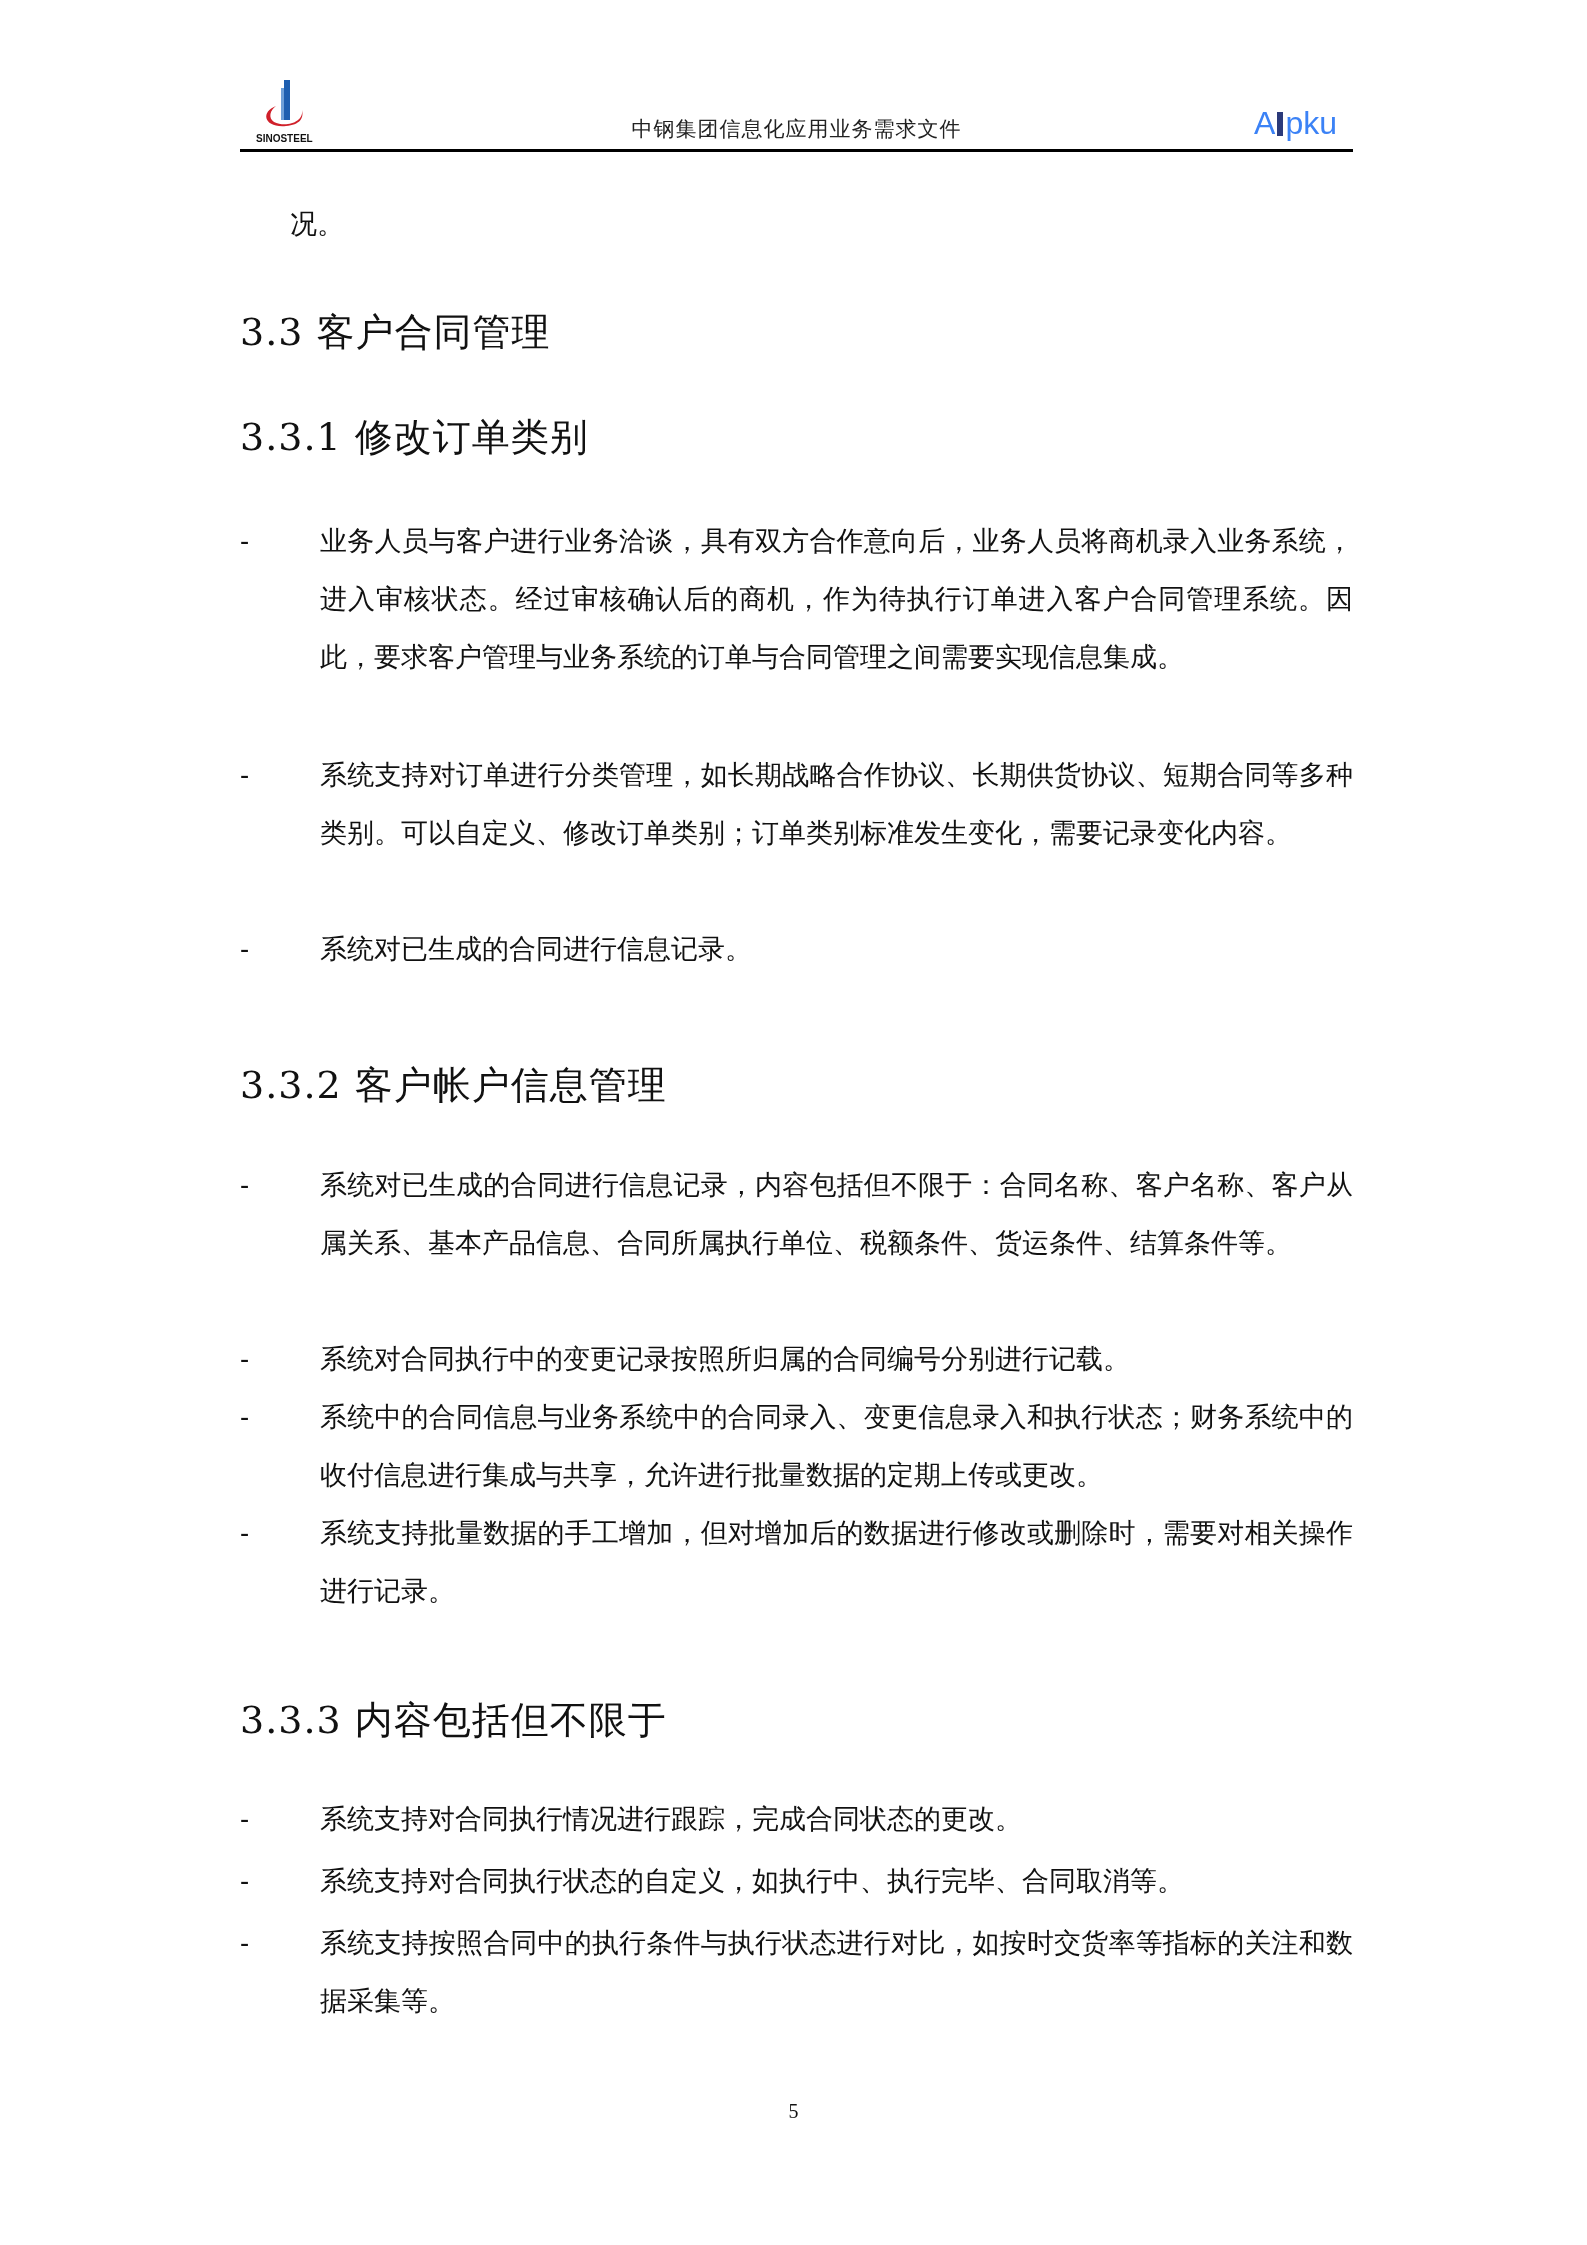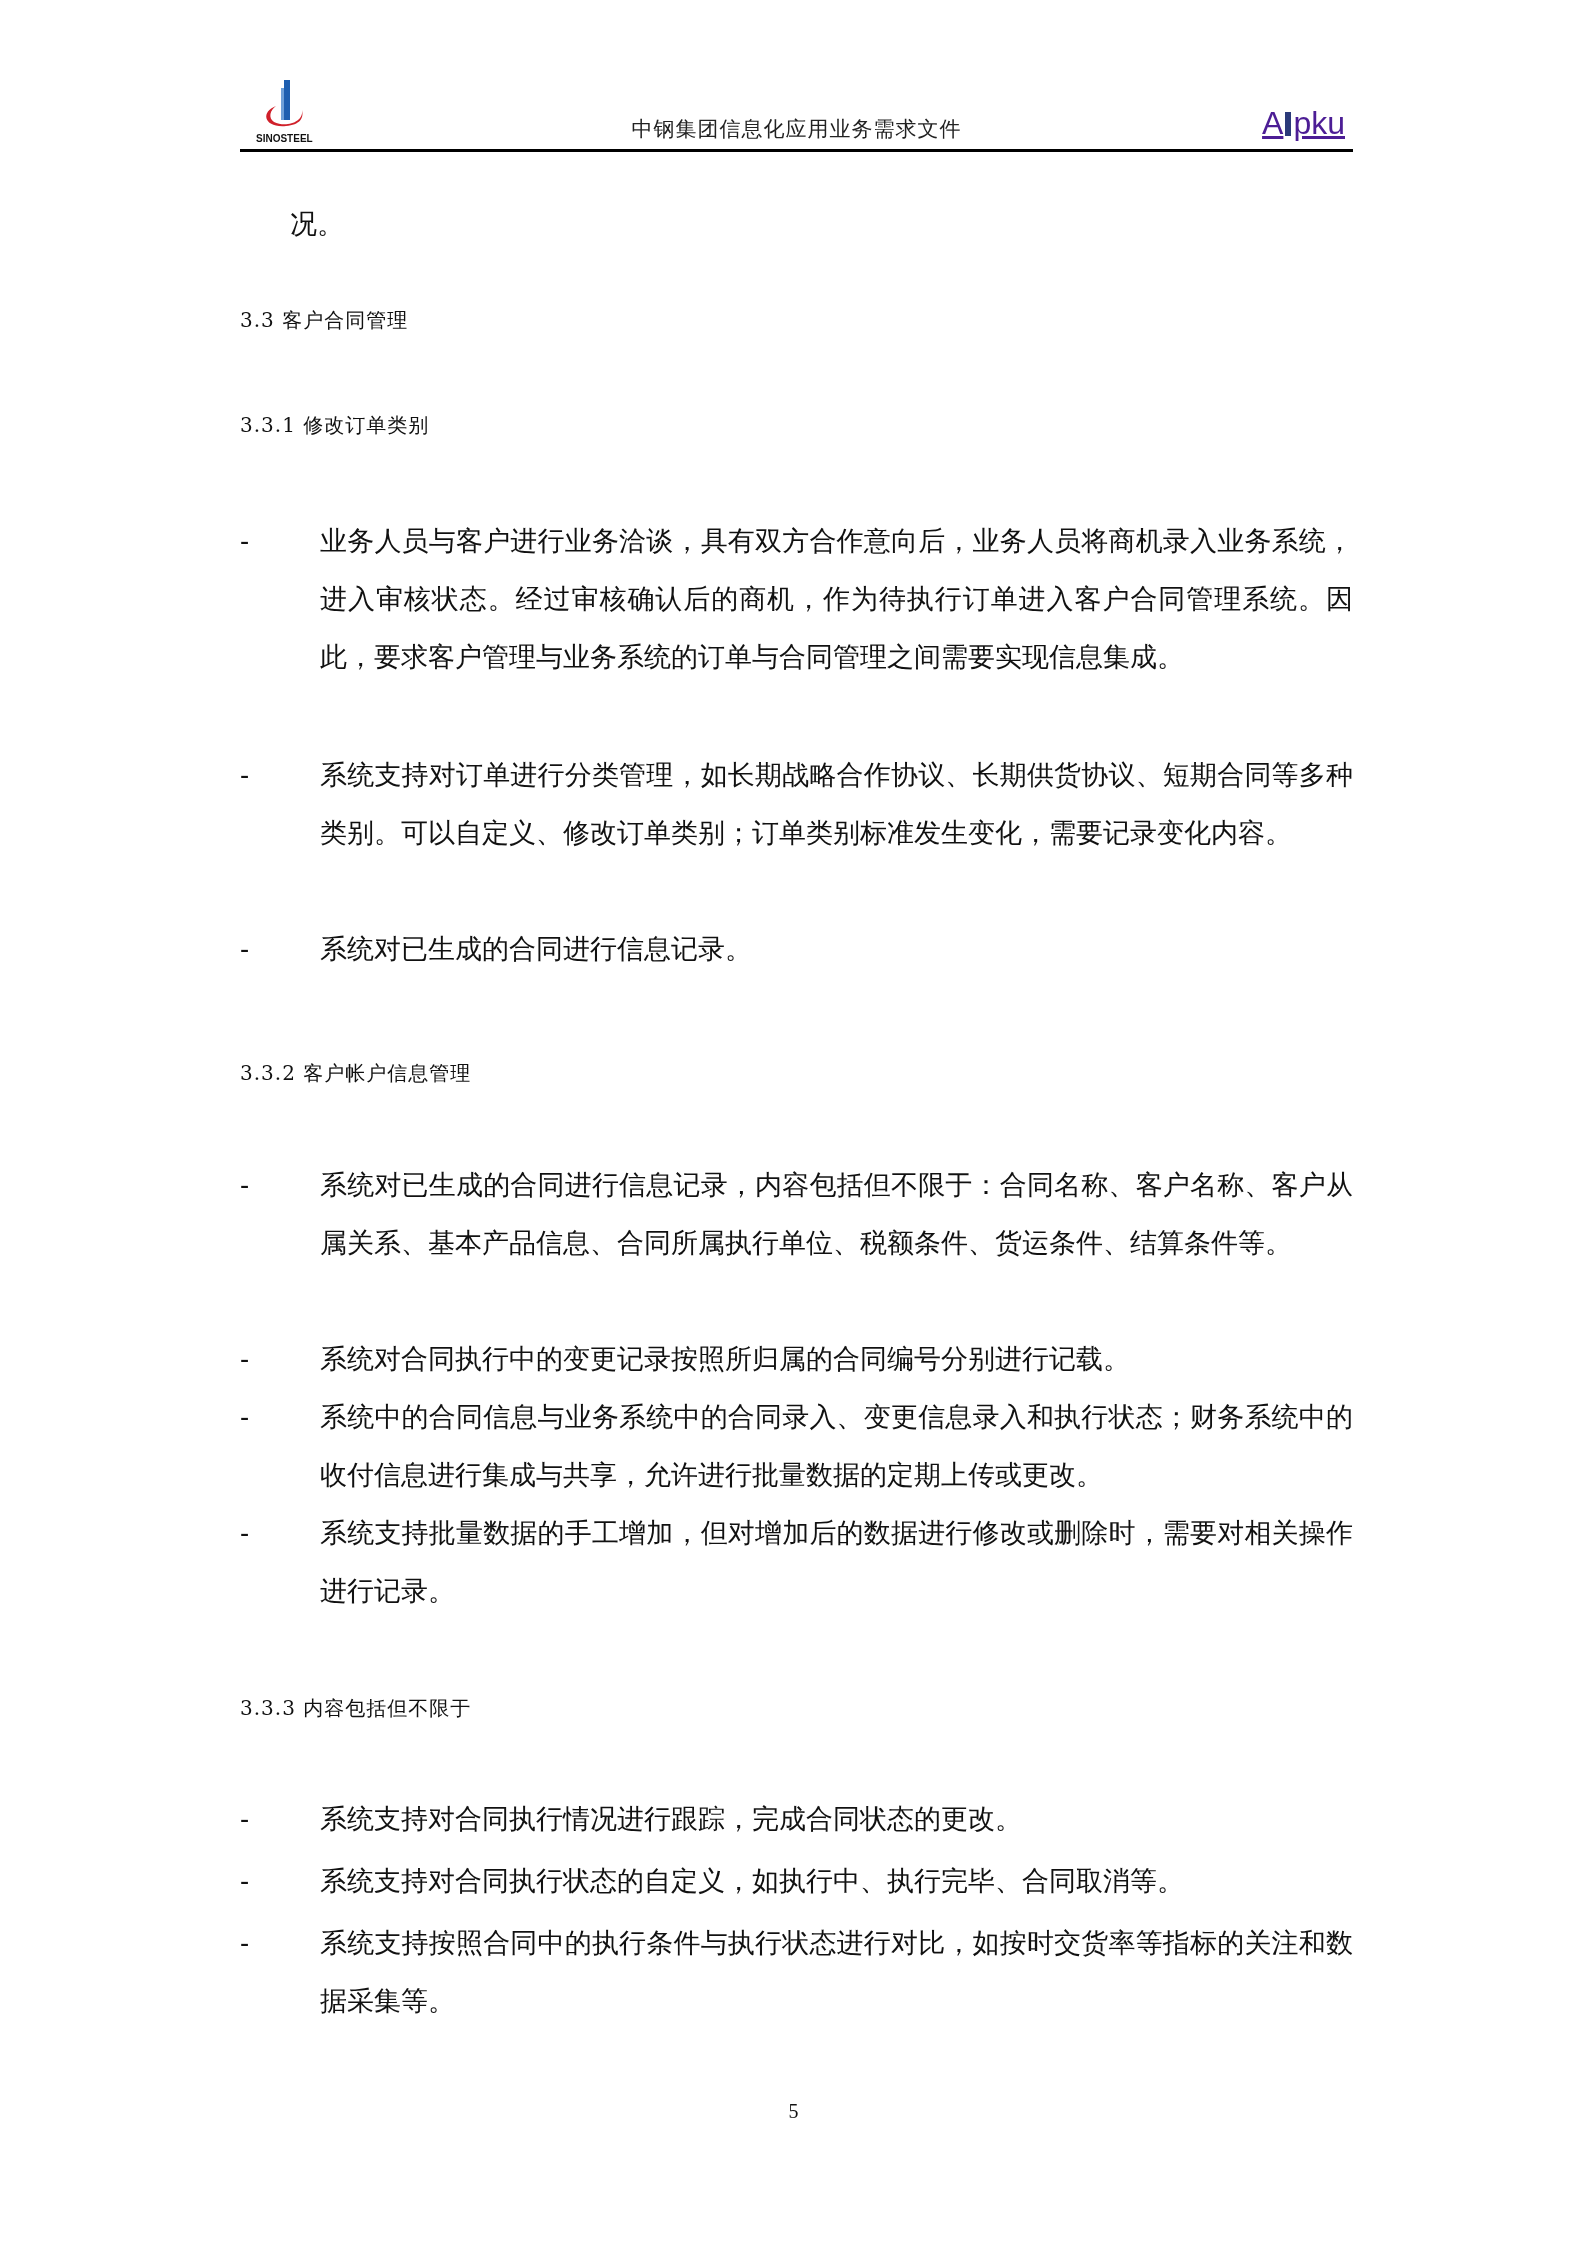--- a/index.html
+++ b/index.html
@@ -3,28 +3,28 @@
   <meta charset="utf-8">
   <style>
     html, body { margin: 0; padding: 0; background: #ffffff; }
     body { width: 1587px; height: 2245px; position: relative; overflow: hidden;
            font-family: "DejaVu Serif", "Liberation Serif", serif; color: #111; }
     .header { position: absolute; left: 240px; top: 70px; width: 1113px; height: 80px; }
     .logo-left { position: absolute; left: 0; top: 8px; width: 60px; height: 70px; margin-left: 16px; }
     .header-title { position: absolute; left: 0; right: 0; top: 45px; text-align: center;
                     font-family: "DejaVu Sans", "Liberation Sans", sans-serif; font-size: 21px;
                     color: #222; letter-spacing: 1px; }
-    .logo-right { position: absolute; right: 8px; top: 35px; font-family: "Liberation Sans", sans-serif;
-                  font-size: 32px; color: #4c1d95; text-decoration: underline; letter-spacing: 0px; }
+    .logo-right { position: absolute; right: 16px; top: 35px; font-family: "Liberation Sans", sans-serif;
+                  font-size: 32px; color: #3b82f6; letter-spacing: 0px; }
     .logo-right .bar { display: inline-block; width: 6px; height: 24px; background: #2b3a7a; margin: 0 2px -2px 2px; }
     .rule { position: absolute; left: 240px; top: 149px; width: 1113px; height: 3px; background: #000; }
 
     .content { position: absolute; left: 240px; top: 190px; width: 1113px; }
     .p-cont { position: absolute; left: 50px; font-size: 27px; }
-    .h { position: absolute; left: 0; font-size: 20px; letter-spacing: 1px; text-align: center; }
+    .h { position: absolute; left: 0; font-size: 38px; letter-spacing: 1px; text-align: center; }
     .item { position: absolute; left: 0; width: 1113px; font-size: 27px; line-height: 58px; }
     .item .dash { position: absolute; left: 0; top: 0; }
     .item .txt { margin-left: 80px; display: block; text-align: justify; text-align-last: left; }
     .page-num { position: absolute; left: 0; right: 0; top: 2100px; text-align: center;
                 font-family: "Liberation Serif", serif; font-size: 20px; }
   </style>
 </head>
 <body>
 
 <div class="header">

